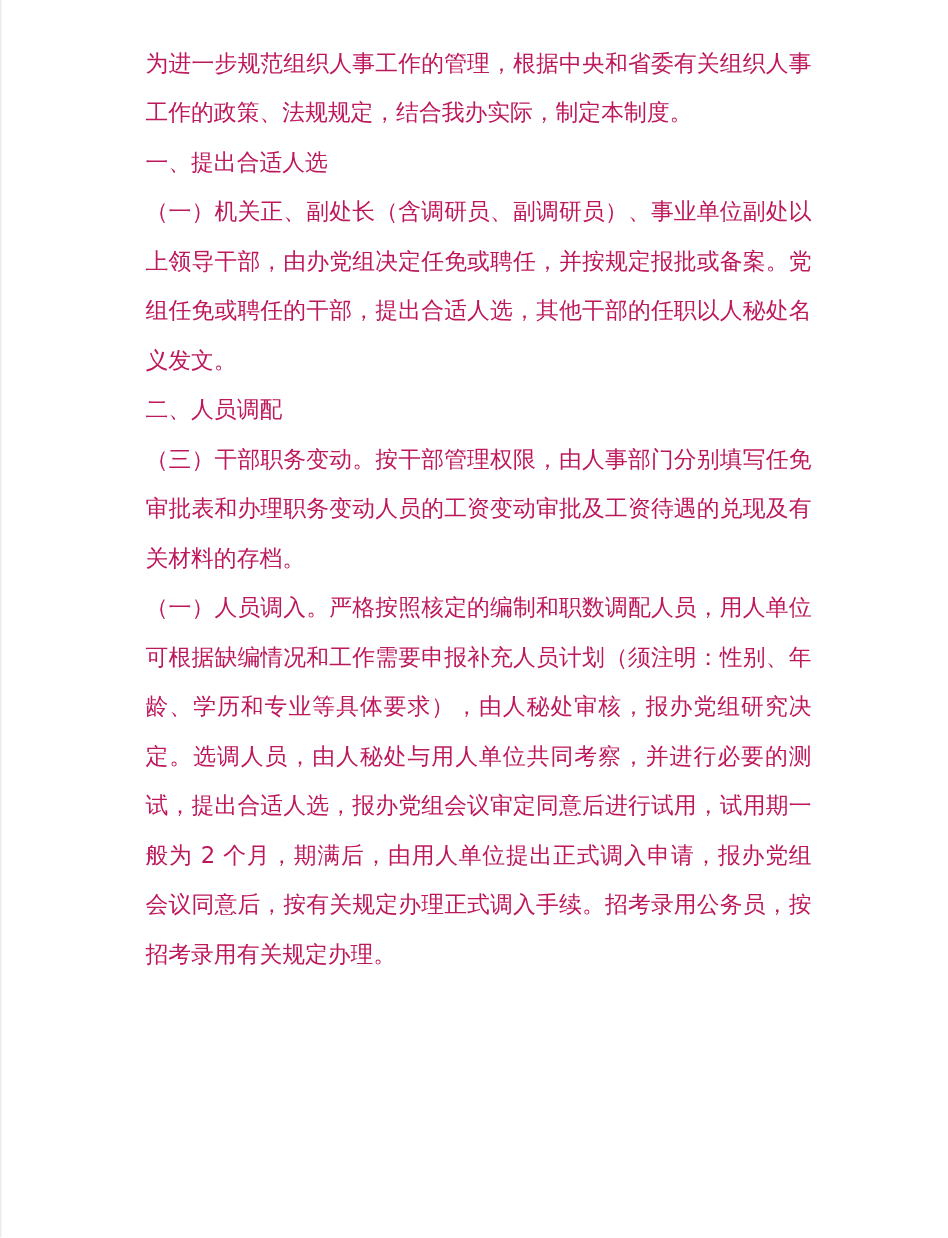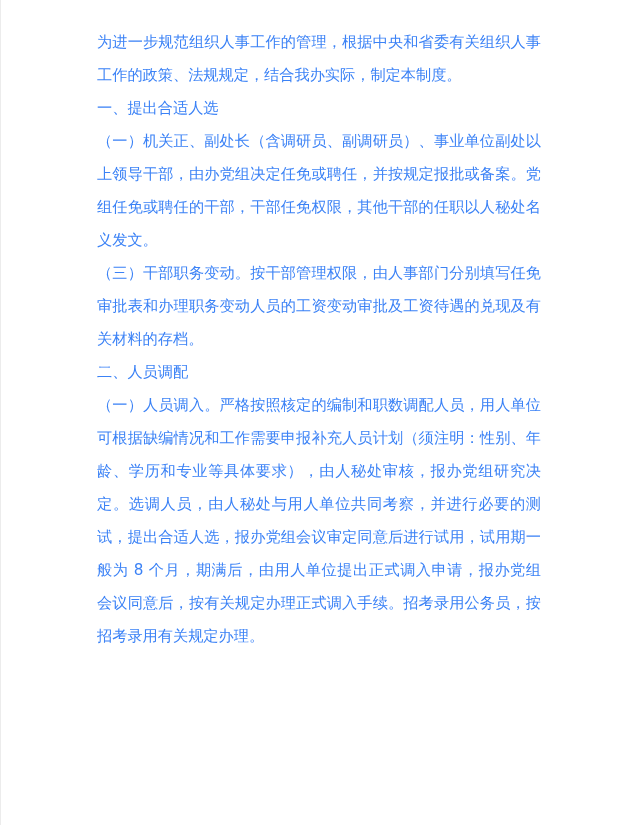--- a/index.html
+++ b/index.html
@@ -22,21 +22,21 @@
       height: 825px;
       background: #ffffff;
       border-left: 1px solid #ececec;
       box-sizing: border-box;
     }
     .content {
       position: absolute;
       left: 96px;
       top: 26px;
       width: 444px;
-      color: #3b82f6;
+      color: #be185d;
       font-size: 15.2px;
       line-height: 33px;
       letter-spacing: 0px;
     }
     .para {
       margin: 0;
       padding: 0;
       text-align: justify;
       text-align-last: left;
       word-break: break-all;
@@ -53,23 +53,23 @@
 </head>
 <body>
 
 <div class="page">
   <div class="content">
 
     <p class="para">为进一步规范组织人事工作的管理，根据中央和省委有关组织人事工作的政策、法规规定，结合我办实际，制定本制度。</p>
 
     <p class="para">一、提出合适人选</p>
 
-    <p class="para">（一）机关正、副处长（含调研员、副调研员）、事业单位副处以上领导干部，由办党组决定任免或聘任，并按规定报批或备案。党组任免或聘任的干部，干部任免权限，其他干部的任职以人秘处名义发文。</p>
+    <p class="para">（一）机关正、副处长（含调研员、副调研员）、事业单位副处以上领导干部，由办党组决定任免或聘任，并按规定报批或备案。党组任免或聘任的干部，提出合适人选，其他干部的任职以人秘处名义发文。</p>
 
+
+    <p class="para">二、人员调配</p>
 
     <p class="para">（三）干部职务变动。按干部管理权限，由人事部门分别填写任免审批表和办理职务变动人员的工资变动审批及工资待遇的兑现及有关材料的存档。</p>
 
-    <p class="para">二、人员调配</p>
-
-    <p class="para">（一）人员调入。严格按照核定的编制和职数调配人员，用人单位可根据缺编情况和工作需要申报补充人员计划（须注明：性别、年龄、学历和专业等具体要求），由人秘处审核，报办党组研究决定。选调人员，由人秘处与用人单位共同考察，并进行必要的测试，提出合适人选，报办党组会议审定同意后进行试用，试用期一般为 8 个月，期满后，由用人单位提出正式调入申请，报办党组会议同意后，按有关规定办理正式调入手续。招考录用公务员，按招考录用有关规定办理。</p>
+    <p class="para">（一）人员调入。严格按照核定的编制和职数调配人员，用人单位可根据缺编情况和工作需要申报补充人员计划（须注明：性别、年龄、学历和专业等具体要求），由人秘处审核，报办党组研究决定。选调人员，由人秘处与用人单位共同考察，并进行必要的测试，提出合适人选，报办党组会议审定同意后进行试用，试用期一般为 2 个月，期满后，由用人单位提出正式调入申请，报办党组会议同意后，按有关规定办理正式调入手续。招考录用公务员，按招考录用有关规定办理。</p>
 
   </div>
 </div>
 
 </body></html>

